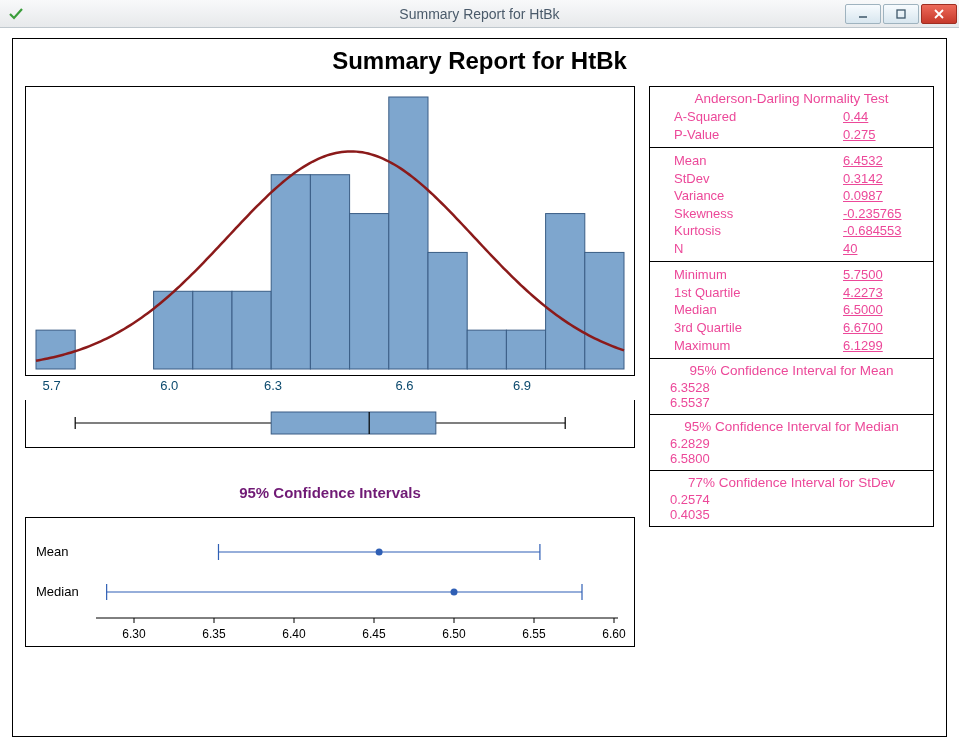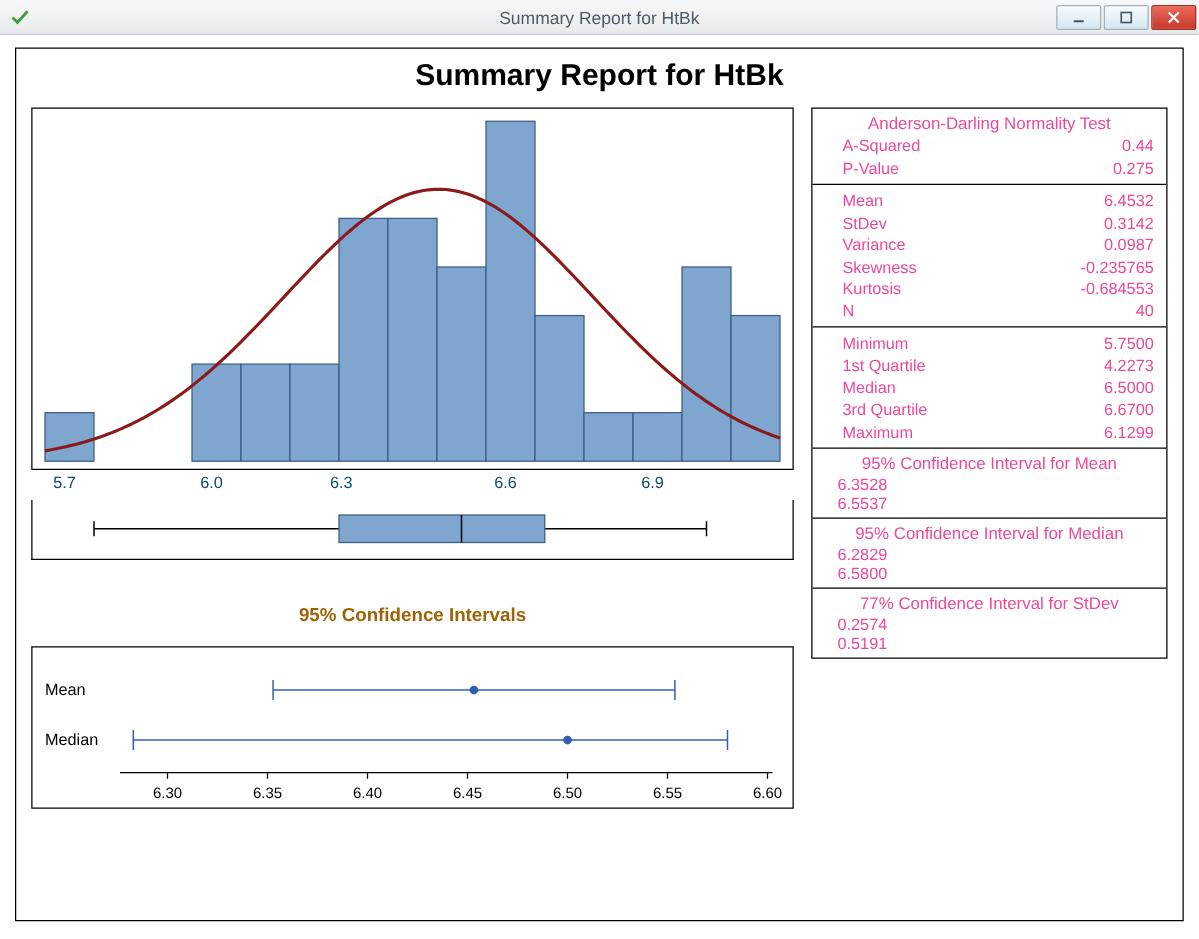--- a/index.html
+++ b/index.html
@@ -100,21 +100,21 @@
     font-size: 13px;
     color: #0c4a6e;
     padding: 4px 32px 0 32px;
   }
   .ci-title {
     text-align: center;
     font-size: 15px;
     font-weight: 600;
     margin-top: 36px;
     margin-bottom: -28px;
-    color: #a16207;
+    color: #701a75;
   }
   
   .stats-table {
     border: 1px solid #000;
     font-size: 13px;
     color: #ec4899;
     margin-top: 5px;
   }
   .stats-block {
     border-bottom: 1px solid #000;
@@ -125,21 +125,21 @@
     text-align: center;
     font-size: 13.5px;
     margin-bottom: 2px;
   }
   .stat-row {
     display: flex;
     justify-content: space-between;
     line-height: 1.35;
   }
   .stat-row .label { padding-left: 14px; }
-  .stat-row .value { text-align: right; min-width: 80px; }
+  .stat-row .value { min-width: 80px; text-decoration: underline; }
   .ci-pair {
     display: flex;
     justify-content: space-around;
     padding: 0 10px;
     flex-direction: column;
   }
   
   .bar { fill: #7ea6ce; stroke: #3a5d85; stroke-width: 1; }
   .curve { fill: none; stroke: #8b1a1a; stroke-width: 2.5; }
   .whisker, .boxline { stroke: #000; stroke-width: 1.2; }
@@ -329,21 +329,21 @@
           <div class="block-title">95% Confidence Interval for Median</div>
           <div class="ci-pair">
               <span>6.2829</span>
               <span>6.5800</span>
             </div>
         </div>
         <div class="stats-block">
           <div class="block-title">77% Confidence Interval for StDev</div>
           <div class="ci-pair">
               <span>0.2574</span>
-              <span>0.5191</span>
+              <span>0.4035</span>
             </div>
         </div>
 
       </div>
     </div>
 
   </div>
 </div>
 
 </body></html>

